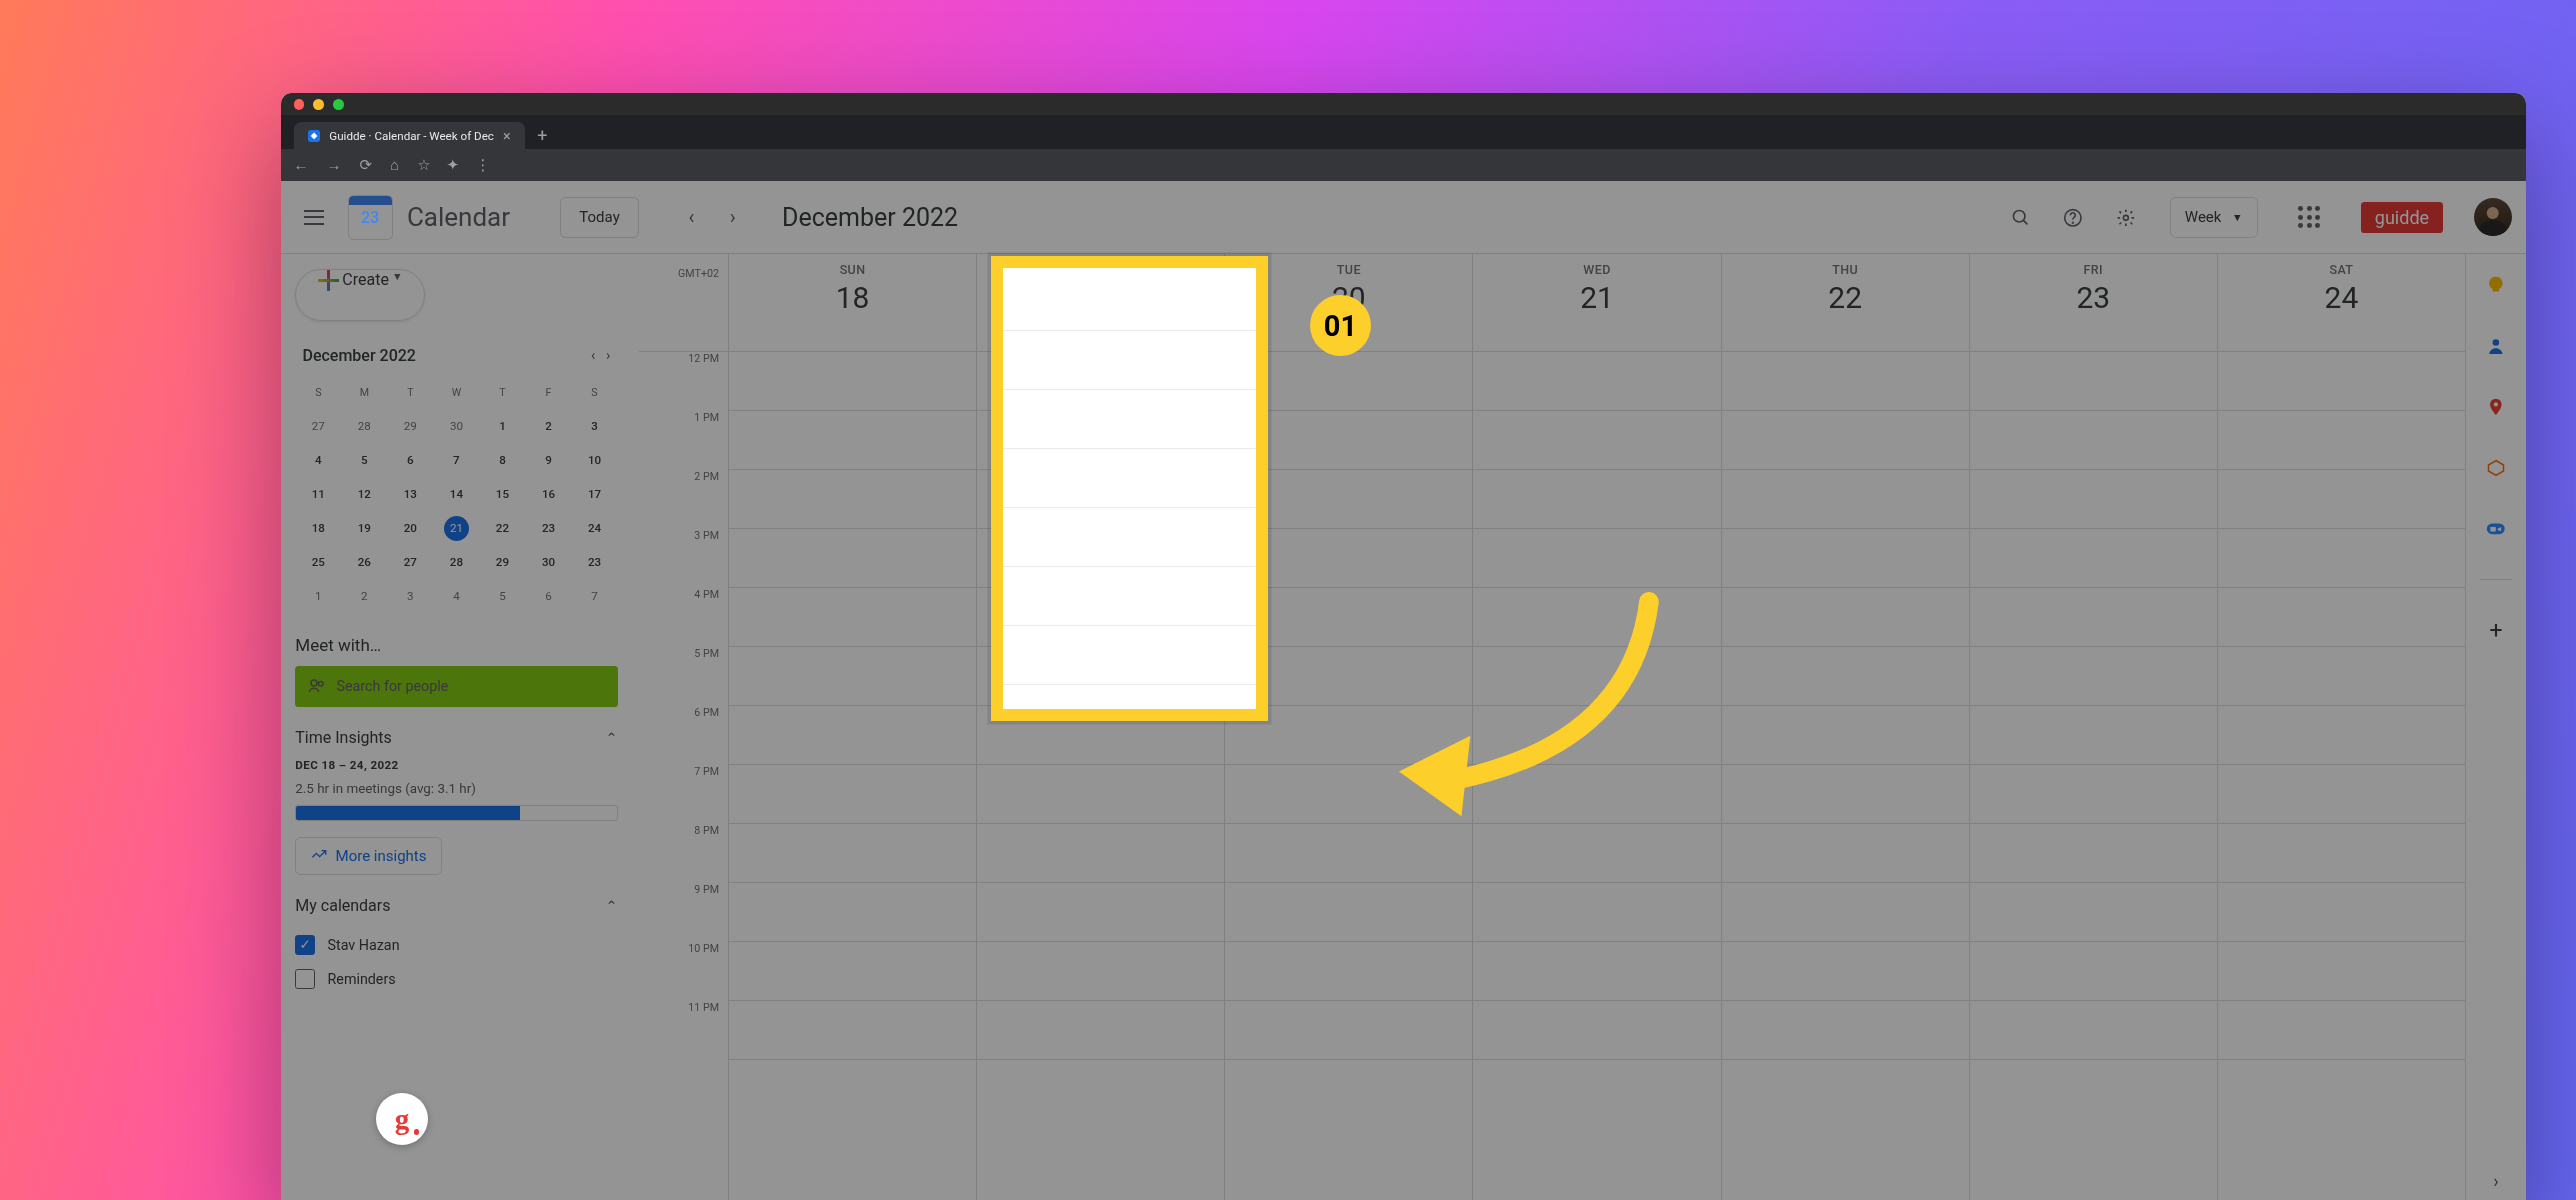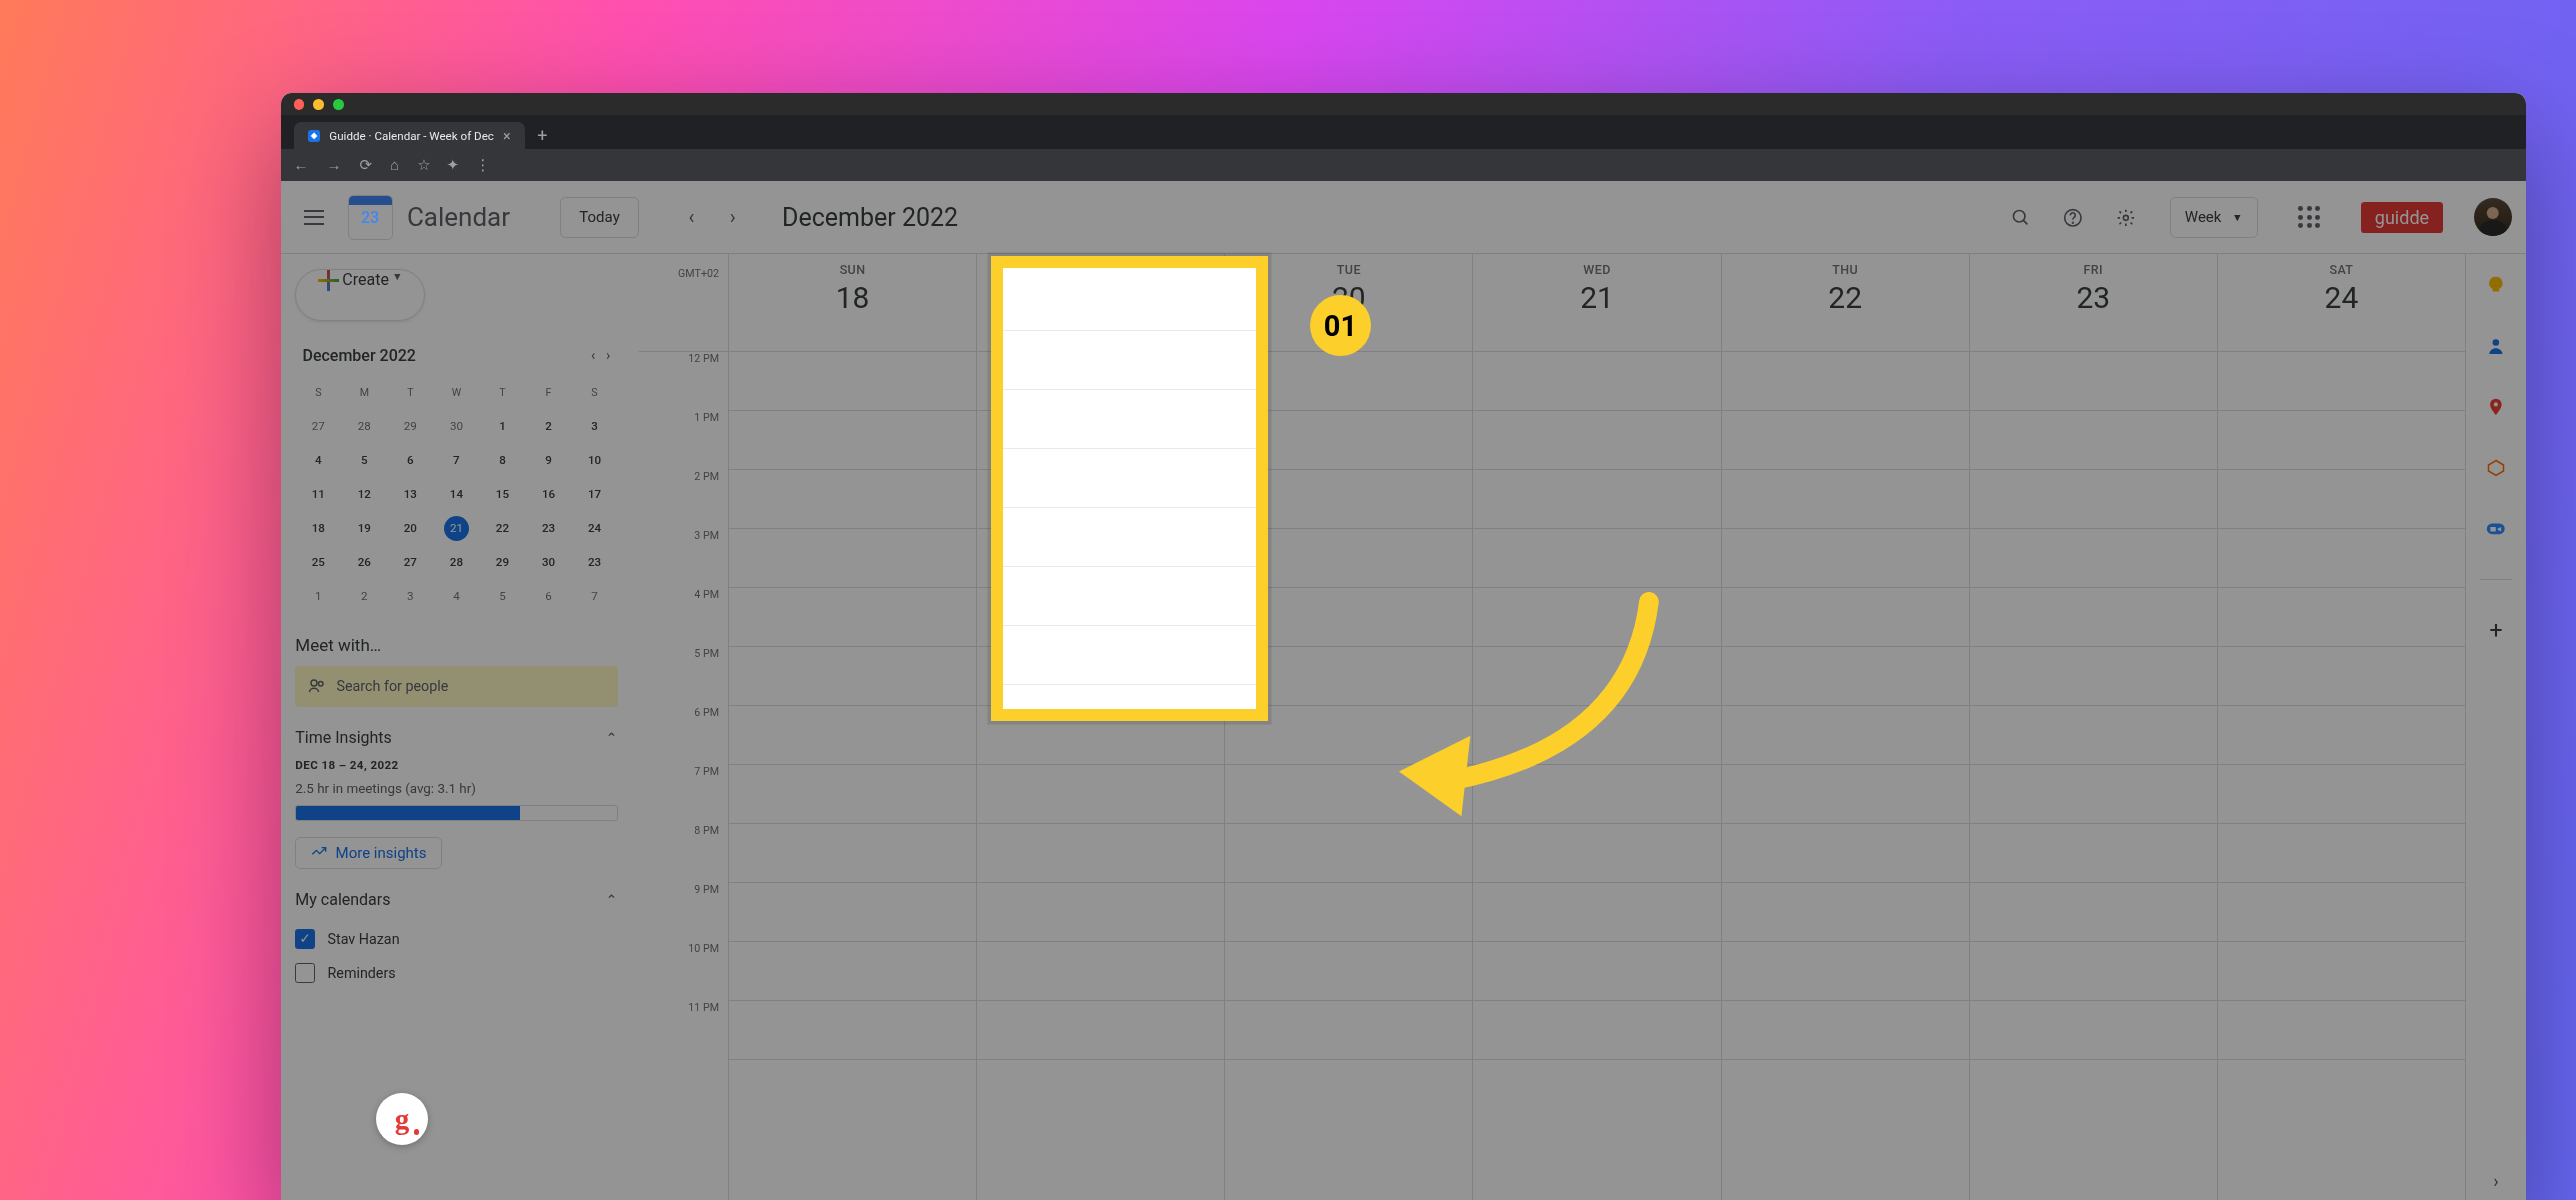--- a/index.html
+++ b/index.html
@@ -114,29 +114,29 @@
 .mini-nav { display: flex; gap: 10.7px; color: #5f6368; font-size: 14.3px; }
 .mini-grid { margin-top: 10.7px; }
 .mini-row { display: flex; }
 .mini-cell { flex: 1; height: 34px; display: flex; align-items: center; justify-content: center; font-size: 11.6px; color: #3c4043; cursor: pointer; border-radius: 50%; }
 .mini-cell.hdr { color: #70757a; font-size: 10.7px; cursor: default; }
 .mini-cell.outside { color: #70757a; }
 .mini-cell.bold { font-weight: 500; }
 .mini-cell.today { background: #1a73e8; color: #fff; width: 25px; height: 25px; flex: none; margin: 4.5px auto; }
 .mini-cell-wrap { flex: 1; display: flex; justify-content: center; }
 .section-title { font-size: 17px; color: #3c4043; margin-top: 21.5px; font-weight: 400; }
-.search-people { margin-top: 10.7px; height: 41px; background: #fef9c3; display: flex; align-items: center; padding: 0 12.5px; gap: 10.7px; color: #5f6368; font-size: 14.3px; border-radius: 3.6px; }
+.search-people { margin-top: 10.7px; height: 41px; background: #84cc16; display: flex; align-items: center; padding: 0 12.5px; gap: 10.7px; color: #5f6368; font-size: 14.3px; border-radius: 3.6px; }
 .section-row { display: flex; align-items: center; justify-content: space-between; margin-top: 21.5px; cursor: pointer; }
 .section-row .sec-label { font-size: 16px; color: #3c4043; }
 .section-caret { color: #5f6368; font-size: 14.3px; }
 .insights-range { font-size: 11.6px; color: #3c4043; font-weight: 700; letter-spacing: 0.4px; margin-top: 10.7px; }
 .insights-meet { font-size: 13.4px; color: #5f6368; margin-top: 9px; }
 .insights-bar { margin-top: 9px; height: 16px; background: #fff; border: 0.9px solid #dadce0; border-radius: 2.7px; overflow: hidden; display: flex; }
 .insights-fill { background: #1a73e8; width: 70%; }
-.more-insights-btn { margin-top: 16px; height: 32px; border: 0.9px solid #dadce0; border-radius: 5.4px; display: inline-flex; align-items: center; padding: 0 14.3px; color: #1a73e8; font-size: 15px; gap: 9px; cursor: pointer; }
+.more-insights-btn { margin-top: 16px; height: 38px; border: 0.9px solid #dadce0; border-radius: 5.4px; display: inline-flex; align-items: center; padding: 0 14.3px; color: #1a73e8; font-size: 15px; gap: 9px; cursor: pointer; }
 .cal-list { margin-top: 12.5px; }
 .cal-item { display: flex; align-items: center; gap: 12.5px; height: 34px; font-size: 14.3px; color: #3c4043; }
 .cal-check { width: 19.7px; height: 19.7px; border: 1.8px solid #1a73e8; border-radius: 2.7px; display: flex; align-items: center; justify-content: center; }
 .cal-check.checked { background: #1a73e8; color: #fff; font-size: 13.4px; }
 .cal-check.unchecked { border-color: #5f6368; }
 
 .week-grid { flex: 1; position: relative; overflow: hidden; }
 .week-header { display: flex; height: 98px; border-bottom: 0.9px solid #dadce0; }
 .tz-col { width: 89px; display: flex; align-items: flex-start; justify-content: flex-end; padding: 12.5px 9px 0 0; font-size: 10.7px; color: #70757a; }
 .day-col-hdr { flex: 1; display: flex; flex-direction: column; align-items: center; padding-top: 7.2px; border-left: 0.9px solid #dadce0; }

